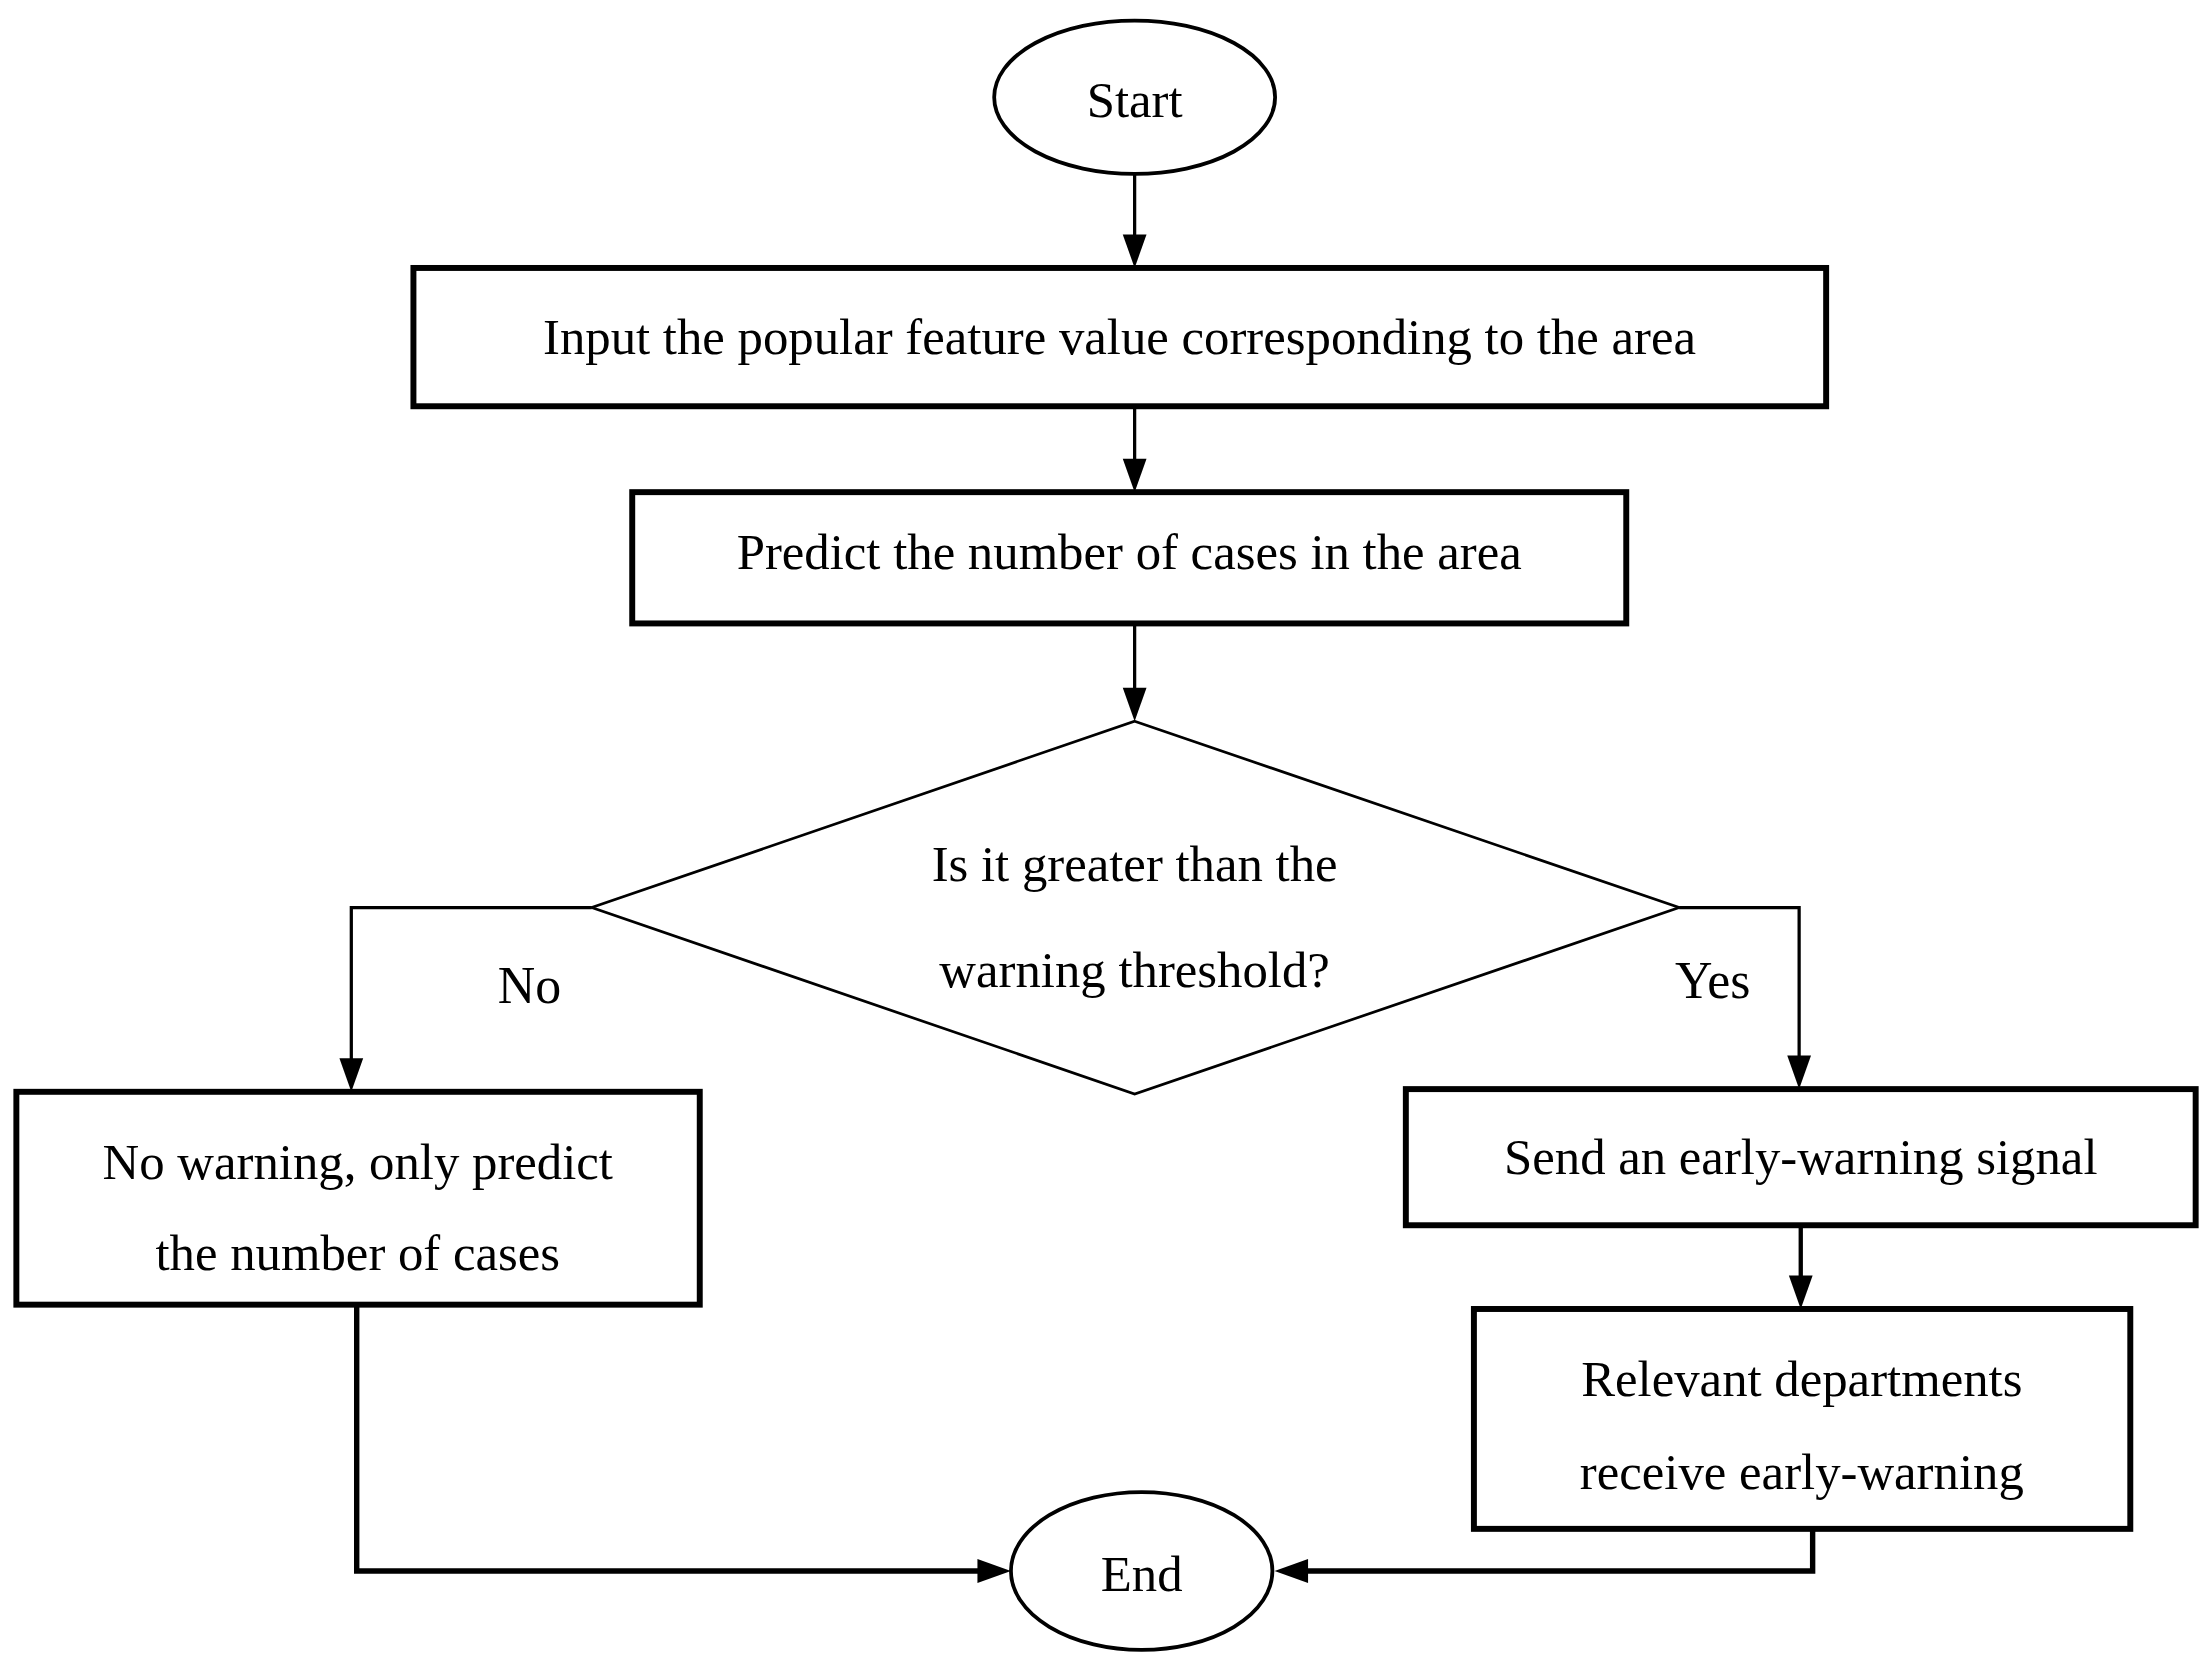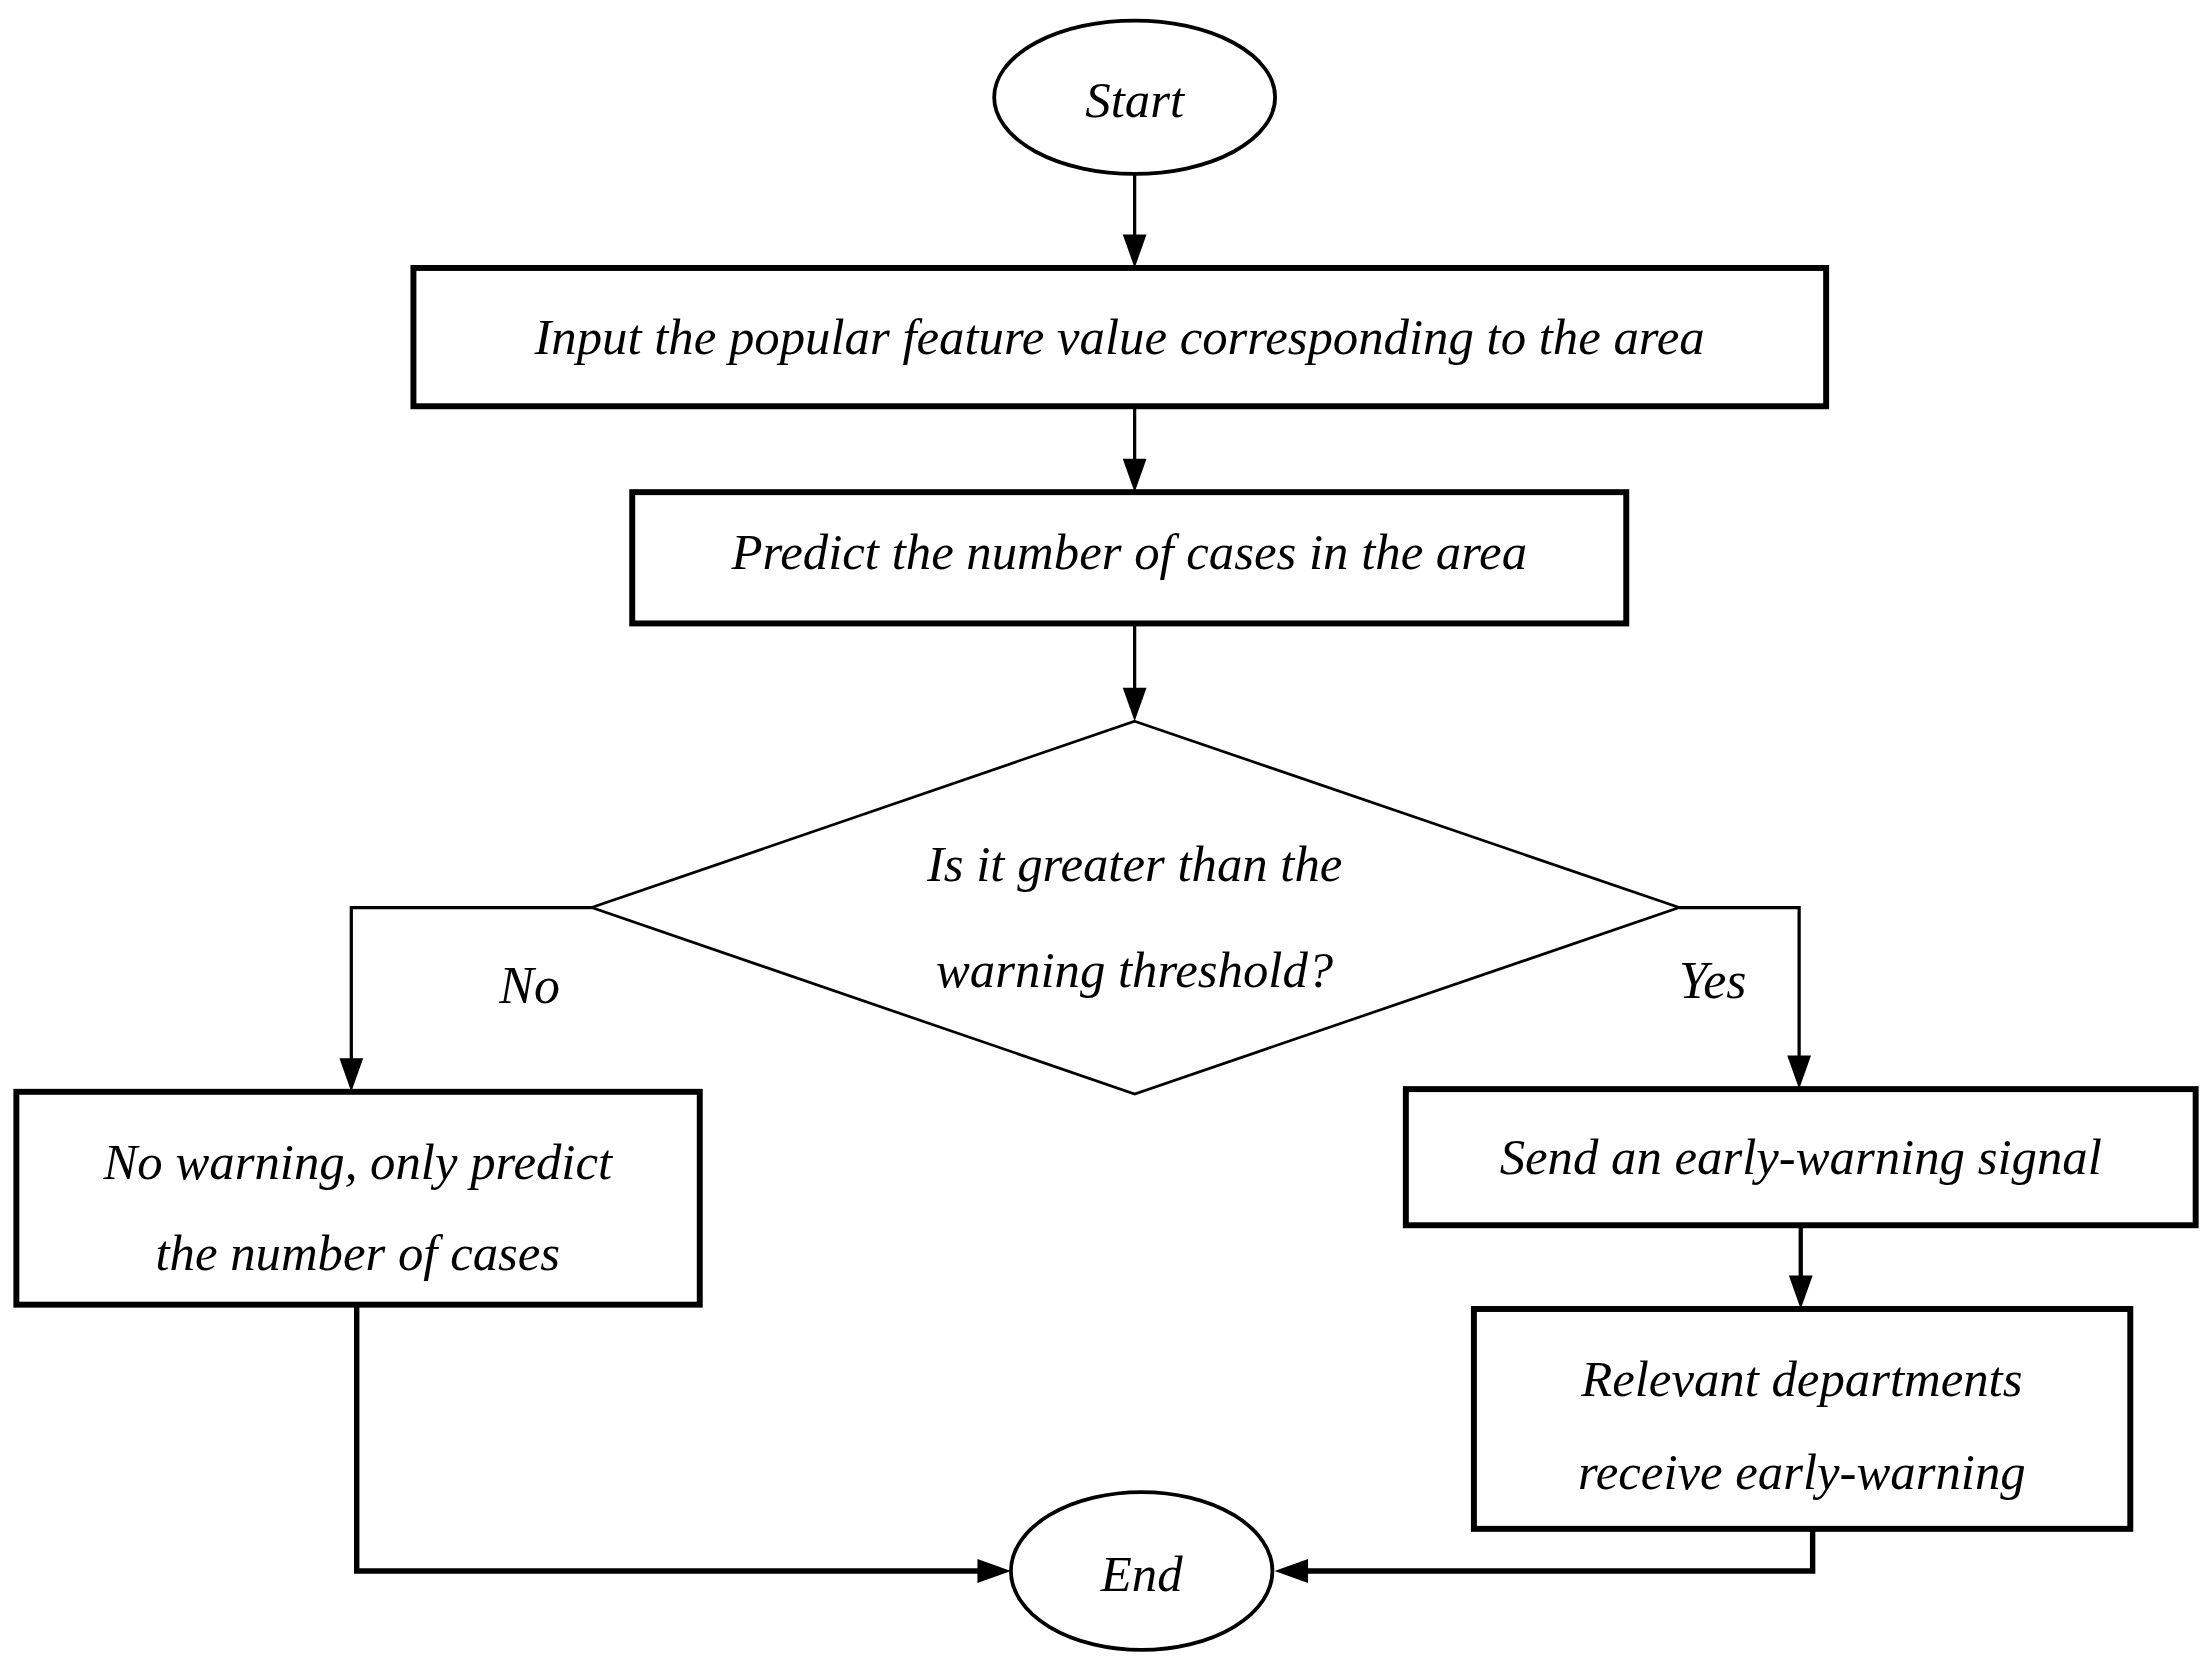--- a/index.html
+++ b/index.html
@@ -6,21 +6,20 @@
     margin: 0;
     padding: 0;
     width: 100%;
     height: 100%;
     background: #ffffff;
   }
   .flowchart-wrap {
     width: 100%;
     height: 100%;
     background: #ffffff;
-    font-style: italic;
   }
   svg {
     display: block;
     width: 100%;
     height: 100%;
   }
   .shape {
     fill: #ffffff;
     stroke: #000000;
   }

